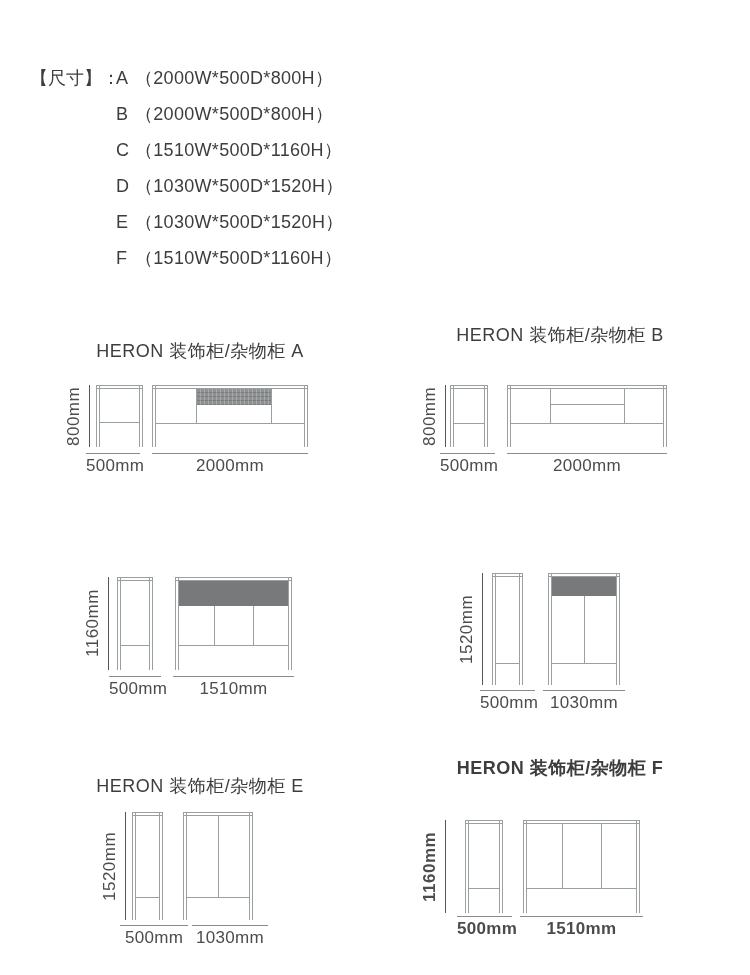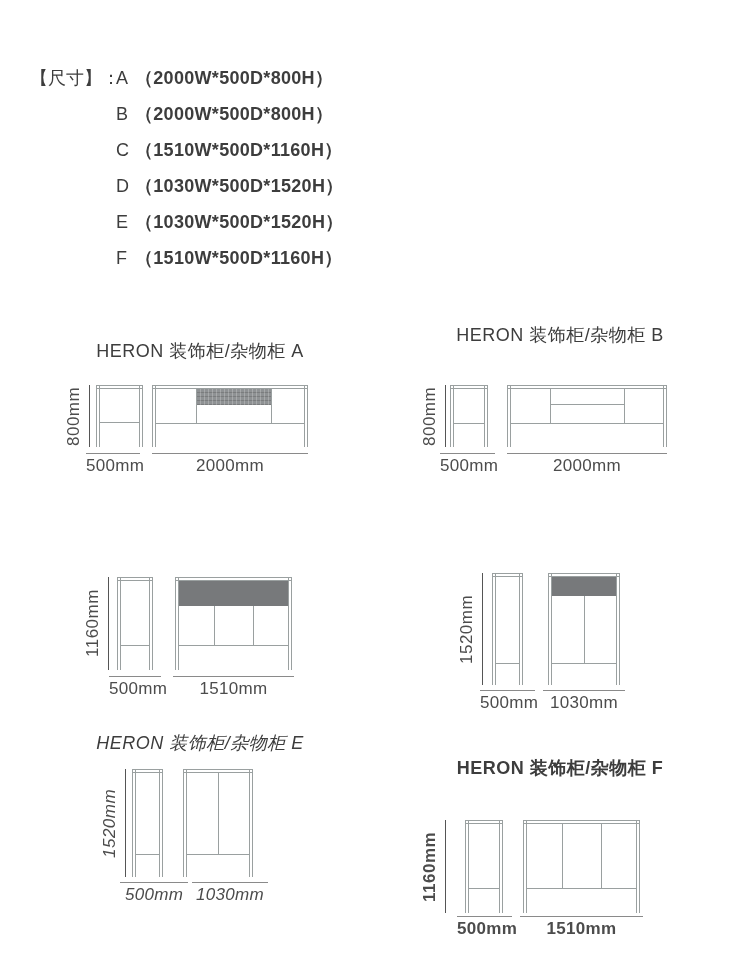--- a/index.html
+++ b/index.html
@@ -14,21 +14,21 @@
   }
   html,body{margin:0;padding:0;}
   body{background:#ffffff;font-family:"Liberation Sans","DejaVu Sans",sans-serif;}
   .page{position:relative;width:750px;height:975px;background:var(--bg);overflow:hidden;}
 
   
   .spec-list{position:absolute;left:30px;top:60px;font-size:18px;color:var(--text-dark);}
   .spec-row{display:flex;align-items:flex-end;height:36px;line-height:36px;white-space:nowrap;}
   .spec-prefix{display:inline-block;width:86px;}
   .spec-key{display:inline-block;width:19px;}
-  .spec-dims{display:inline-block;letter-spacing:0.3px;font-weight:bold;}
+  .spec-dims{display:inline-block;letter-spacing:0.3px;}
 
   
   .panel{position:absolute;width:320px;}
   .panel-title{position:absolute;left:0;width:100%;text-align:center;font-size:18px;color:var(--text-dark);letter-spacing:0.5px;white-space:nowrap;}
 
   .view{position:absolute;}
   .post{position:absolute;top:0;bottom:0;width:4px;border-left:1px solid var(--line);border-right:1px solid var(--line);box-sizing:border-box;}
   .post.left{left:0;}
   .post.right{right:0;}
   .topbar{position:absolute;top:0;left:1px;right:1px;height:4px;border-top:1px solid var(--line);border-bottom:1px solid var(--line);box-sizing:border-box;}
@@ -168,21 +168,21 @@
       <div class="post right"></div>
       <div class="topbar"></div>
       <div class="gray" style="left:4px;right:4px;top:4px;height:19px;"></div>
       <div class="vdiv" style="left:50%;top:23px;height:67px;"></div>
       <div class="rail" style="top:90px;"></div>
     </div>
     <div class="hdim" style="left:80px;top:170px;width:55px;">500mm</div>
     <div class="hdim" style="left:143px;top:170px;width:82px;">1030mm</div>
   </div>
 
-  <div class="panel" style="left:40px;top:717px;height:195px;font-style:italic;">
+  <div class="panel" style="left:40px;top:760px;height:195px;">
     <div class="panel-title" style="top:14px;">HERON 装饰柜/杂物柜 E</div>
     <div class="vdim" style="left:85px;top:52px;height:108px;"></div>
     <div class="vlabel" style="left:60px;top:52px;height:108px;">1520mm</div>
     <div class="view" style="left:92px;top:52px;width:31px;height:108px;">
       <div class="post left"></div>
       <div class="post right"></div>
       <div class="topbar"></div>
       <div class="rail" style="top:85px;"></div>
     </div>
     <div class="view" style="left:143px;top:52px;width:70px;height:108px;">

